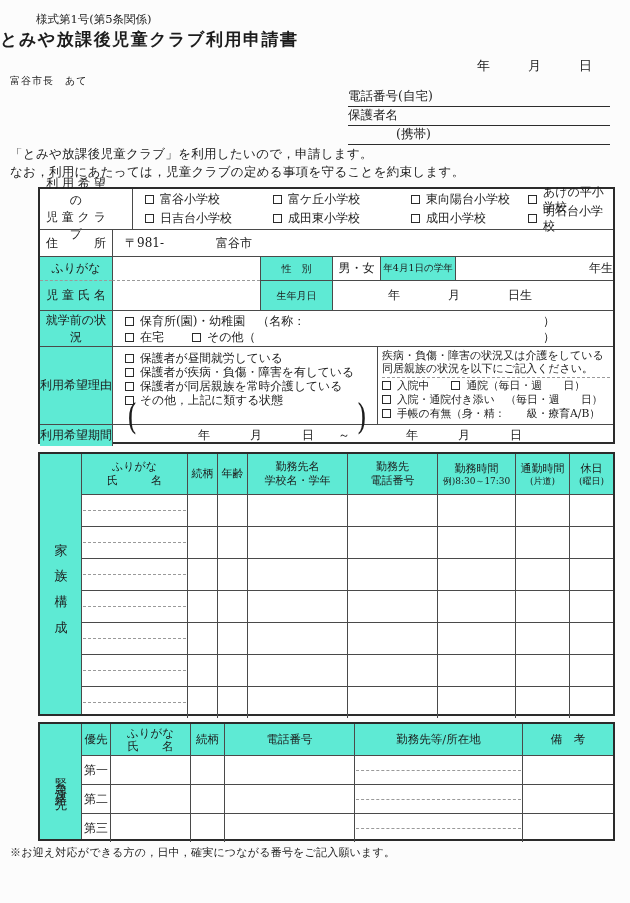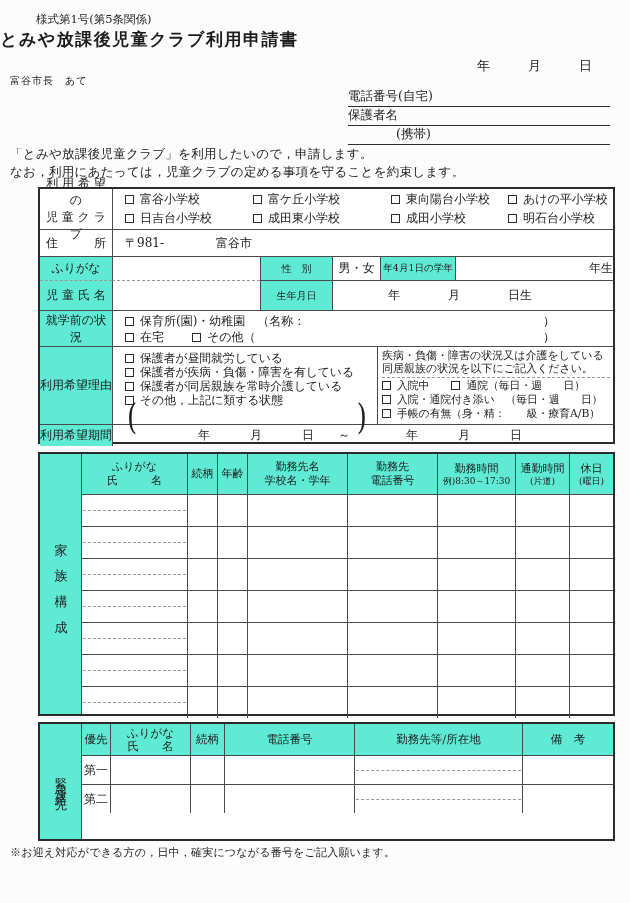--- a/index.html
+++ b/index.html
@@ -35,21 +35,21 @@
   .lblcell { display:flex; align-items:center; justify-content:center;
              text-align:center; flex:none; }
   .cb { display:inline-block; width:9px; height:9px; border:1px solid #2b2b2b;
         background:#fff; margin-right:6px; flex:none; }
   .cbline { display:flex; align-items:center; line-height:15px; }
   .vlabel { writing-mode:vertical-rl; text-orientation:upright; }
 
   
   .t1 { top:187px; height:257px; }
   .t1 .lbl { width:72px; }
-  .t1-r1 { height:40px; }
+  .t1-r1 { height:40px;gap:20px; }
   .t1-r1 .club-lbl { flex-direction:column; line-height:17px; font-size:12px; }
   .schools { flex:1; display:grid; grid-template-columns:128px 138px 117px auto;
              grid-auto-rows:19px; align-content:center; padding-left:12px; }
   .t1-r2 { height:27px; }
   .t1-r2 .addr-val { flex:1; display:flex; align-items:center; padding-left:12px; }
   .t1-r2 .city { margin-left:52px; }
   .t1-r3 { height:24px; }
   .t1-r4 { height:30px; }
   .c-name { width:148px; }
   .c-glbl { width:72px; font-size:10px; }
@@ -470,18 +470,28 @@
       <div class="row t3-row">
         <div class="cell ec-pri pri-cell bt">第二</div>
         <div class="cell ec-name bt"></div>
         <div class="cell ec-rel bt"></div>
         <div class="cell ec-phone bt"></div>
         <div class="cell ec-work bt">
             <div class="work-split"></div>
           </div>
         <div class="cell ec-rem bt"></div>
       </div>
+      <div class="row t3-row">
+        <div class="cell ec-pri pri-cell bt">第三</div>
+        <div class="cell ec-name bt"></div>
+        <div class="cell ec-rel bt"></div>
+        <div class="cell ec-phone bt"></div>
+        <div class="cell ec-work bt">
+            <div class="work-split"></div>
+          </div>
+        <div class="cell ec-rem bt"></div>
+      </div>
     </div>
   </div>
 
   <div class="footnote">※お迎え対応ができる方の，日中，確実につながる番号をご記入願います。</div>
 
 </div>
 
 </body></html>

